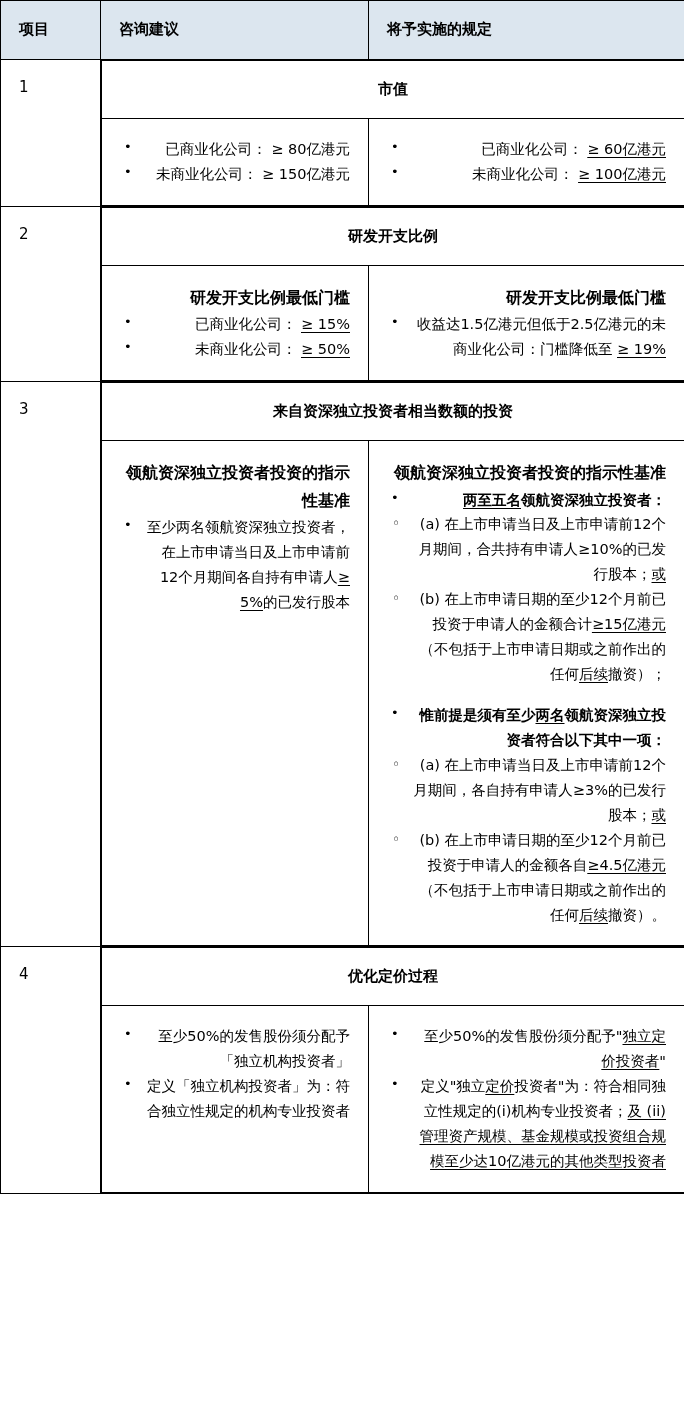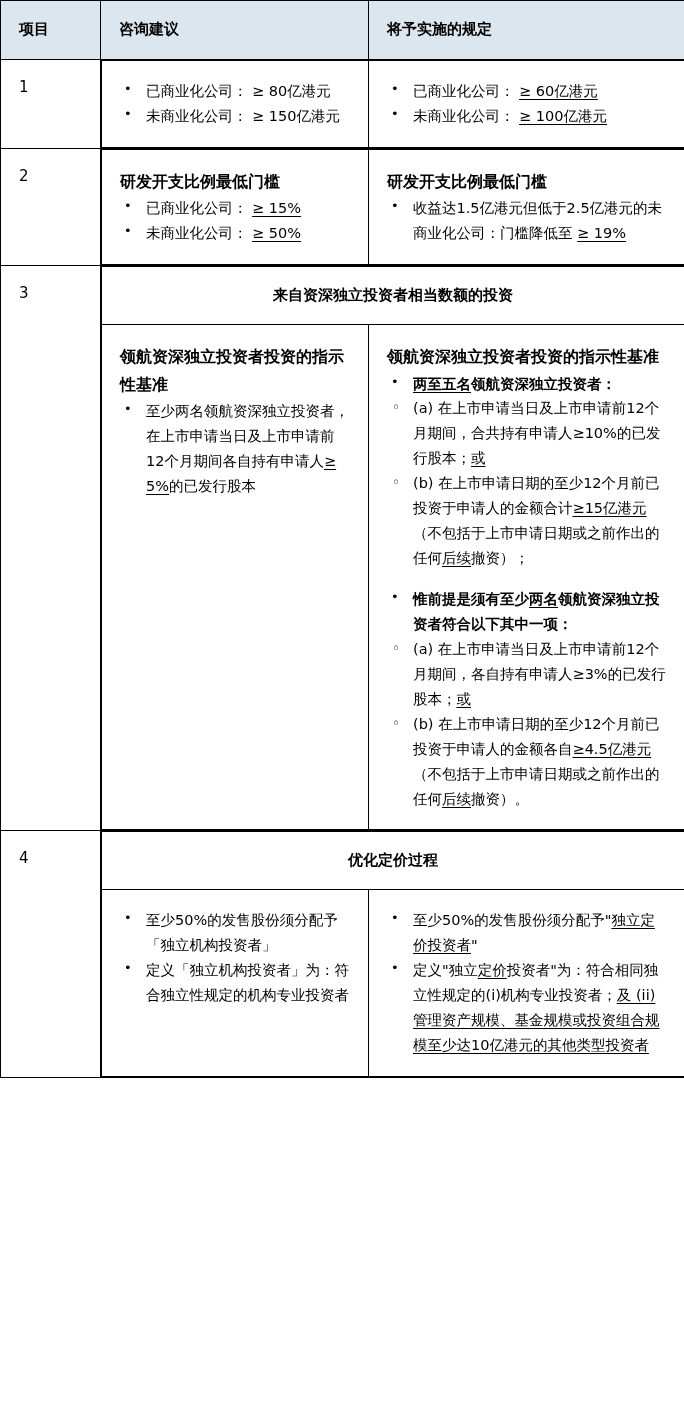--- a/index.html
+++ b/index.html
@@ -71,20 +71,21 @@
   }
   .sect-title.center { text-align: center; }
   .sect-title.left   { text-align: center; }
 
   .divider-row td { border-bottom: 1px solid #000000 !important; }
 
   .cell {
     padding: 6px 9px 10px 9px;
     font-size: 14.5px;
     line-height: 1.72;
+    text-align: right;
   }
   .cell.vsep { border-right: 1px solid #000000 !important; }
 
   .sub-head {
     font-weight: 700;
     margin: 0 0 1px 0;
     font-size: 16px;
     line-height: 1.72;
   }
 
@@ -139,20 +140,23 @@
       <tr>
         <td class="item-no">1</td>
         <td colspan="2" style="padding: 0px;">
           <table class="inner">
             <colgroup>
               <col class="i-left">
               <col class="i-right">
             </colgroup>
             <tbody>
               <tr>
+                <td class="sect-title center" colspan="2">市值</td>
+              </tr>
+              <tr>
                 <td class="cell vsep">
                   <ul class="bl">
                     <li class="disc"><span>已商业化公司： ≥ 80亿港元</span></li>
                     <li class="disc"><span>未商业化公司： ≥ 150亿港元</span></li>
                   </ul>
                 </td>
                 <td class="cell">
                   <ul class="bl">
                     <li class="disc"><span>已商业化公司： </span><span class="u">≥ 60亿港元</span></li>
                     <li class="disc"><span>未商业化公司： </span><span class="u">≥ 100亿港元</span></li>
@@ -165,20 +169,23 @@
       </tr>
       <tr>
         <td class="item-no">2</td>
         <td colspan="2" style="padding: 0px;">
           <table class="inner">
             <colgroup>
               <col class="i-left">
               <col class="i-right">
             </colgroup>
             <tbody>
+              <tr>
+                <td class="sect-title center" colspan="2">研发开支比例</td>
+              </tr>
               <tr class="divider-row">
                 <td class="cell vsep" style="border-bottom: 1px solid rgb(0, 0, 0);">
                   <div class="sub-head">研发开支比例最低门槛</div>
                   <ul class="bl">
                     <li class="disc"><span>已商业化公司： </span><span class="u">≥ 15%</span></li>
                     <li class="disc"><span>未商业化公司： </span><span class="u">≥ 50%</span></li>
                   </ul>
                 </td>
                 <td class="cell" style="border-bottom: 1px solid rgb(0, 0, 0);">
                   <div class="sub-head">研发开支比例最低门槛</div>

